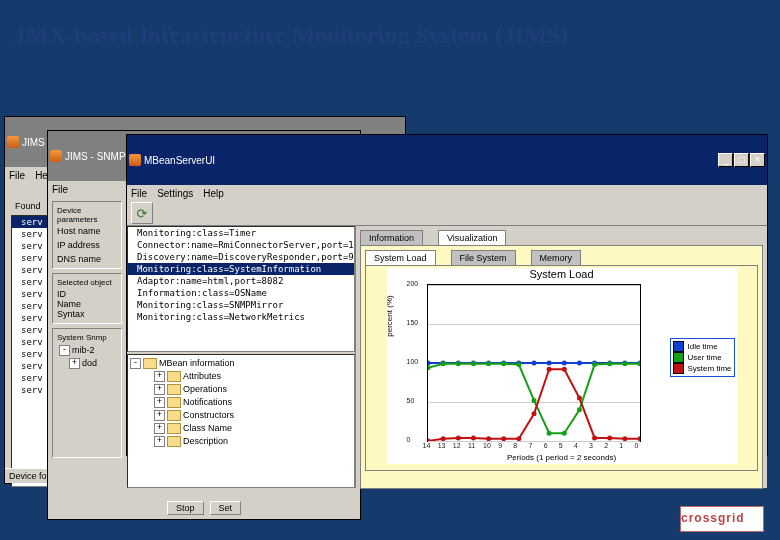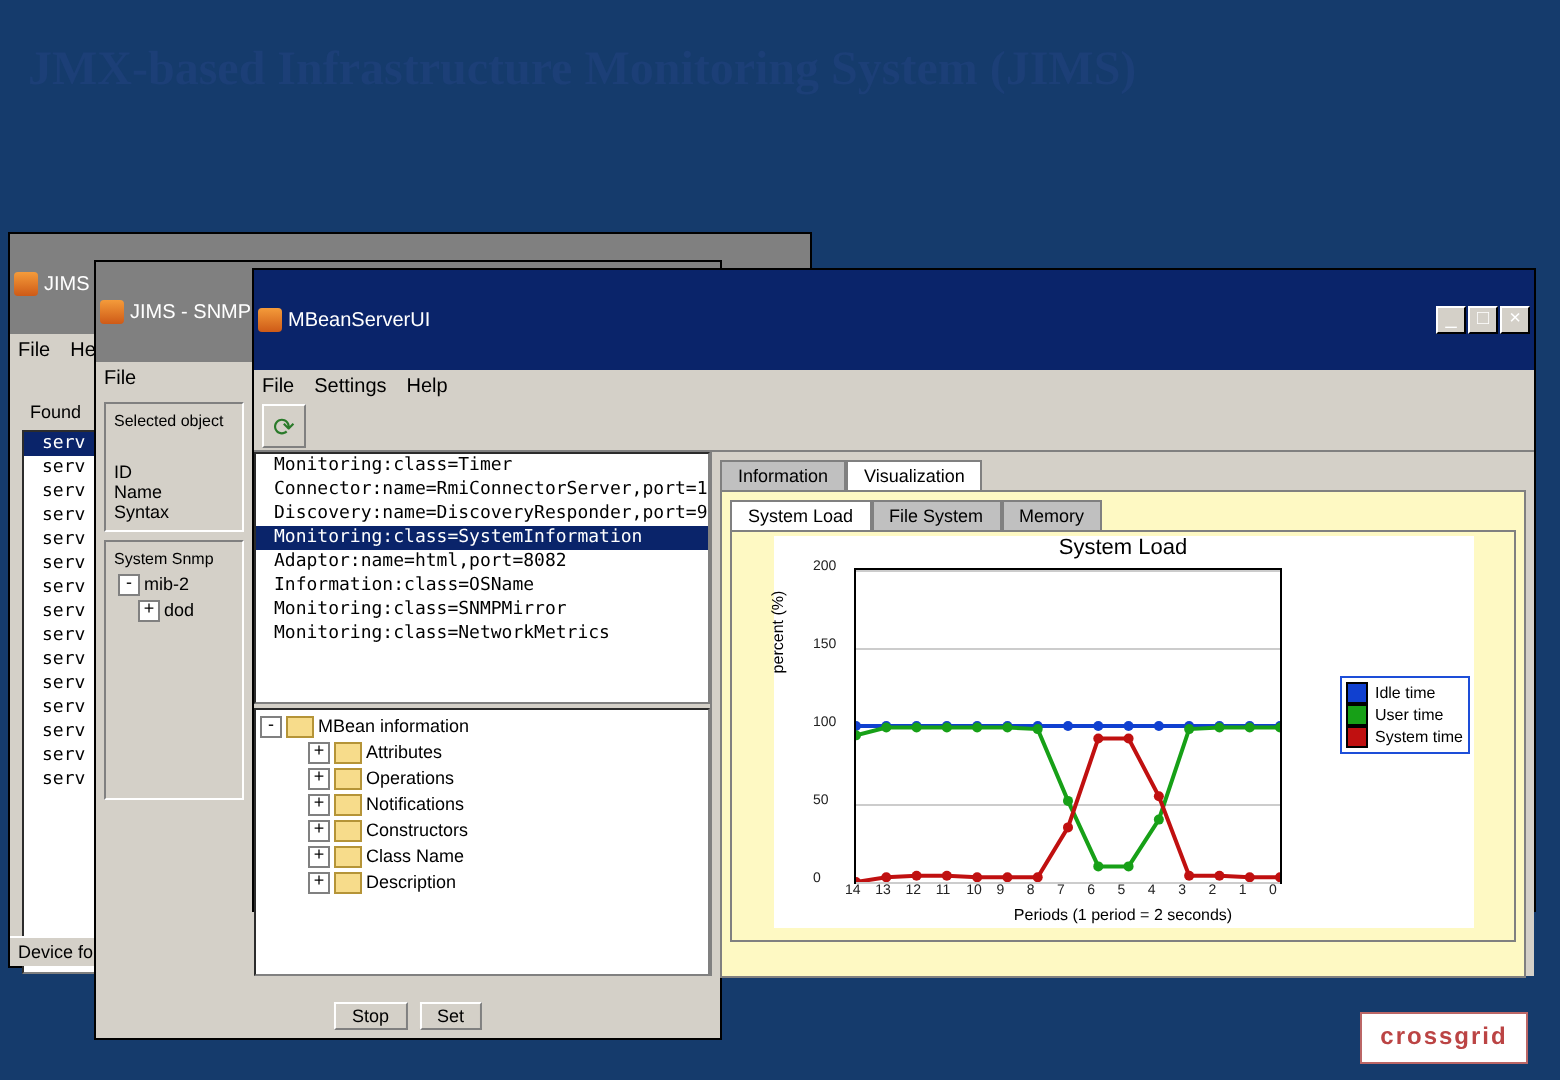--- a/index.html
+++ b/index.html
@@ -1,18 +1,18 @@
 <!DOCTYPE html>
 <html><head>
 <meta charset="utf-8">
 <style>
 html,body{margin:0;padding:0}
 body{width:780px;height:540px;background:#153b6c;font-family:Verdana,Arial,sans-serif;font-size:9px;color:#000;overflow:hidden;position:relative}
 .slide-title{position:absolute;top:22px;left:14px;font-family:"Comic Sans MS",cursive;font-size:24px;color:#1c3f77;font-weight:bold}
-.logo{position:absolute;bottom:8px;right:16px;width:82px;height:24px;border:1px solid #b66;background:#fff;font:bold 12px/22px sans-serif;letter-spacing:1px;text-align:center;color:#b44}
+.logo{position:absolute;bottom:8px;right:16px;width:82px;height:24px;border:1px solid #b66;background:#fff;font:bold 12px/22px sans-serif;letter-spacing:1px;text-align:left;color:#b44}
 
 .win{position:absolute;background:#d4d0c8;border:1px solid #000;box-shadow:none}
 .titlebar{height:16px;display:flex;align-items:center;padding:17px 2px;font-size:10px;color:#fff}
 .tb-grey{background:#808080}
 .tb-blue{background:#0a246a}
 .java{display:inline-block;width:12px;height:12px;background:linear-gradient(#f49b3a,#ce5a17);border-radius:2px;margin-right:3px}
 .wbtn{width:13px;height:12px;line-height:11px;text-align:center;border:1px solid #000;border-top-color:#fff;border-left-color:#fff;background:#d4d0c8;margin-left:1px;font-size:10px}
 .wbtns{margin-left:auto;display:flex}
 .menu{height:16px;padding:0 4px;display:flex;gap:10px;font-size:10px;background:#d4d0c8;align-items:center}
 .toolbar{height:24px;border-bottom:1px solid #808080;display:flex;align-items:center;padding-left:4px}
@@ -23,21 +23,21 @@
 .list div{padding:1px 9px;white-space:nowrap;overflow:hidden}
 .sel{background:#0a246a;color:#fff}
 
 .tree{font-size:9px;line-height:13px;padding:2px}
 .tree div{white-space:nowrap}
 .tnode{display:flex;align-items:center;gap:2px}
 .plus{display:inline-block;width:9px;height:9px;border:1px solid #808080;text-align:center;line-height:7px;font-size:9px;background:#fff}
 .fold{display:inline-block;width:12px;height:9px;background:#f7dc8b;border:1px solid #b59437}
 .ind1{margin-left:10px}.ind2{margin-left:24px}
 
-.tabs{display:flex;gap:0}
+.tabs{display:flex;gap:15px}
 .tab{padding:2px 8px;border:1px solid #808080;border-bottom:none;background:#c0c0c0;font-size:9px}
 .tab.active{background:#fff}
 .tabbody{border:1px solid #808080;background:#fef9c3}
 
 .status{position:absolute;left:0;right:0;bottom:0;height:14px;background:#d4d0c8;border-top:1px solid #fff;padding:0 4px;font-size:9px;line-height:14px}
 
 
 .chart{position:relative;width:350px;height:196px;background:#fff;margin:2px auto}
 .chart-title{text-align:center;font:11px sans-serif}
 .plot{position:absolute;left:40px;top:16px;right:96px;bottom:22px;border:1px solid #000;background:#fff}
@@ -97,21 +97,27 @@
 <div class="win" style="left:47px;top:130px;width:312px;height:388px">
  <div class="titlebar tb-grey">
    <span class="java"></span>
    <span>JIMS - SNMP M…</span>
  </div>
  <div class="menu">
    <span>File</span>
  </div>
  <div style="padding:4px;display:flex;flex-direction:column;gap:4px">
   <div class="panel" style="width:60px">
-    <div style="font-size:8px;margin-bottom:16px">Selected object</div>
+    <div style="font-size:8px;margin-bottom:2px">Device parameters</div>
+    <div>Host name</div>
+    <div style="margin-top:4px">IP address</div>
+    <div style="margin-top:4px">DNS name</div>
+  </div>
+  <div class="panel" style="width:60px">
+    <div style="font-size:8px;margin-bottom:2px">Selected object</div>
     <div>ID</div>
     <div>Name</div>
     <div>Syntax</div>
   </div>
   <div class="panel" style="width:60px;height:120px">
     <div style="font-size:8px">System Snmp</div>
     <div class="tree">
       <div class="tnode">
             <span class="plus">-</span>
             <span>mib-2</span>

